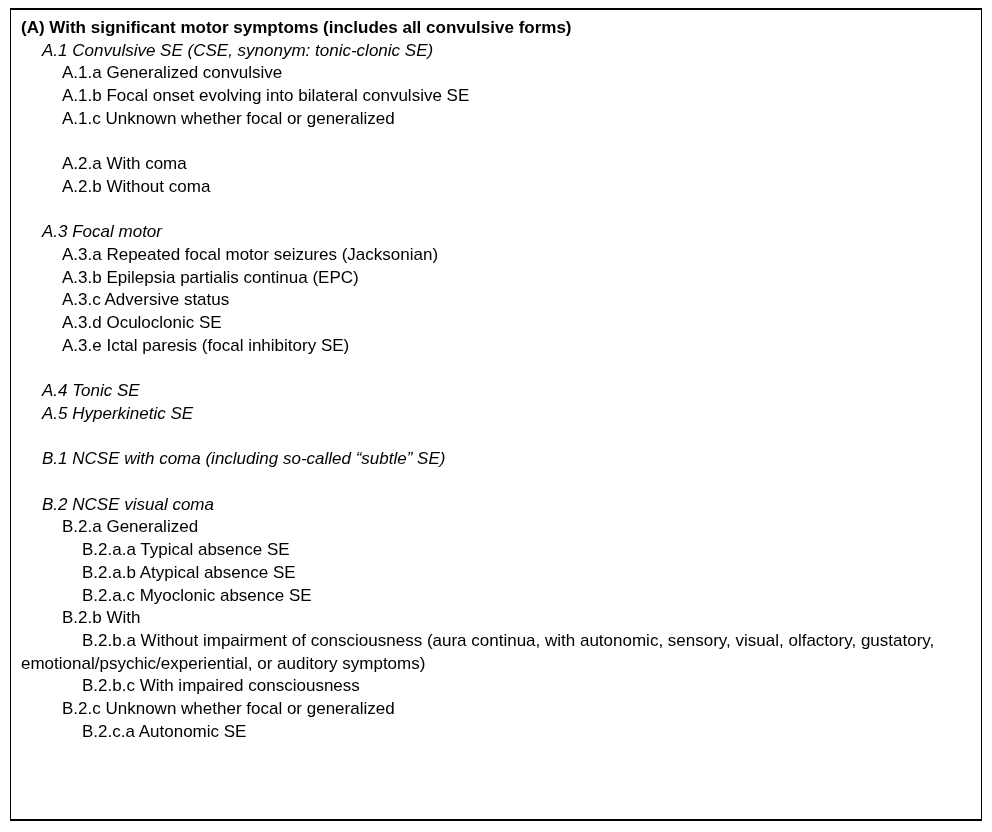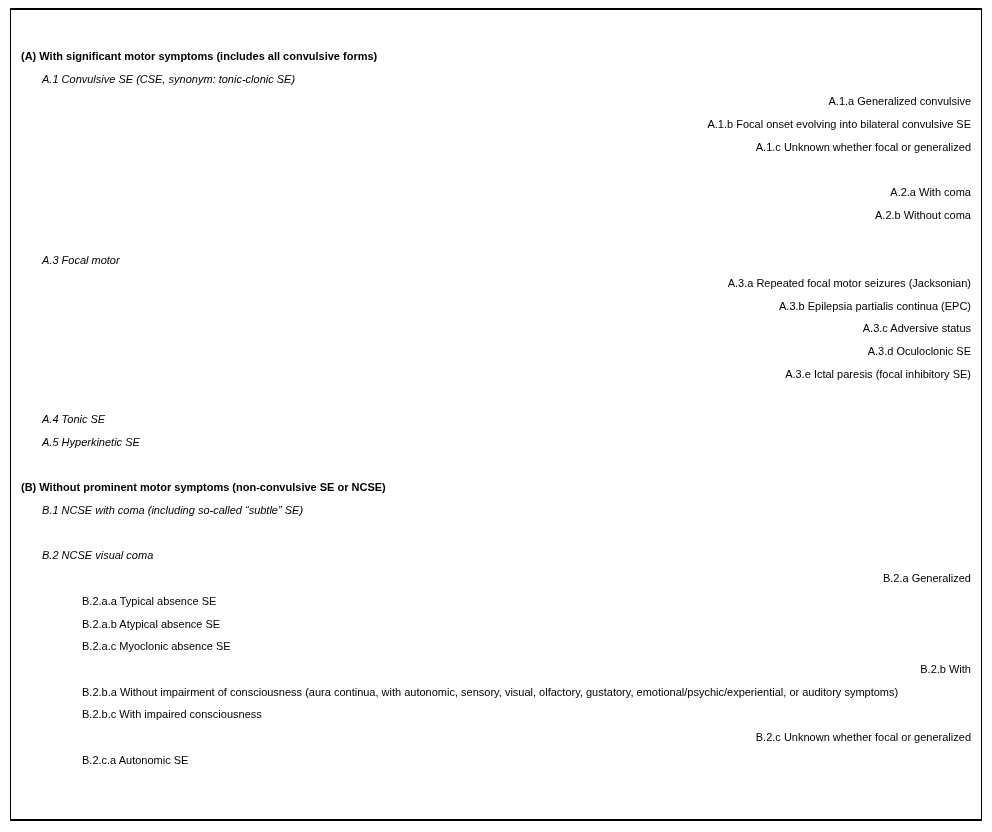--- a/index.html
+++ b/index.html
@@ -21,32 +21,31 @@
     background: #ffffff;
     border-top: 2px solid #000000;
     border-bottom: 2px solid #000000;
     border-left: 1px solid #000000;
     border-right: 1px solid #000000;
     overflow: hidden;
   }
   .doc-body {
     box-sizing: border-box;
     padding: 7px 10px 8px 10px;
-    font-size: 11px;
+    font-size: 17px;
     line-height: 22.7px;
-    margin-top: 28px;
   }
   .line {
     min-height: 22.7px;
     white-space: normal;
   }
   .blank { }
   .ind0 { text-indent: 0; }
   .ind1 { text-indent: 21px; }
-  .ind2 { text-indent: 41px; text-align: right; }
+  .ind2 { text-indent: 41px; }
   .ind3 { text-indent: 61px; }
   .bold { font-weight: bold; }
   .italic { font-style: italic; }
 </style>
 </head>
 <body>
 
 <div class="doc-frame">
   <div class="doc-body">
       <div class="line ind0 bold">(A) With significant motor symptoms (includes all convulsive forms)</div>
@@ -61,21 +60,20 @@
       <div class="line ind1 italic">A.3 Focal motor</div>
       <div class="line ind2">A.3.a Repeated focal motor seizures (Jacksonian)</div>
       <div class="line ind2">A.3.b Epilepsia partialis continua (EPC)</div>
       <div class="line ind2">A.3.c Adversive status</div>
       <div class="line ind2">A.3.d Oculoclonic SE</div>
       <div class="line ind2">A.3.e Ictal paresis (focal inhibitory SE)</div>
       <div class="line blank">&nbsp;</div>
       <div class="line ind1 italic">A.4 Tonic SE</div>
       <div class="line ind1 italic">A.5 Hyperkinetic SE</div>
       <div class="line blank">&nbsp;</div>
-      <div class="line ind0 bold">(B) Without prominent motor symptoms (non-convulsive SE or NCSE)</div>
       <div class="line ind1 italic">B.1 NCSE with coma (including so-called “subtle” SE)</div>
       <div class="line blank">&nbsp;</div>
       <div class="line ind1 italic">B.2 NCSE visual coma</div>
       <div class="line ind2">B.2.a Generalized</div>
       <div class="line ind3">B.2.a.a Typical absence SE</div>
       <div class="line ind3">B.2.a.b Atypical absence SE</div>
       <div class="line ind3">B.2.a.c Myoclonic absence SE</div>
       <div class="line ind2">B.2.b With</div>
       <div class="line ind3">B.2.b.a Without impairment of consciousness (aura continua, with autonomic, sensory, visual, olfactory, gustatory, emotional/psychic/experiential, or auditory symptoms)</div>
       <div class="line ind3">B.2.b.c With impaired consciousness</div>

